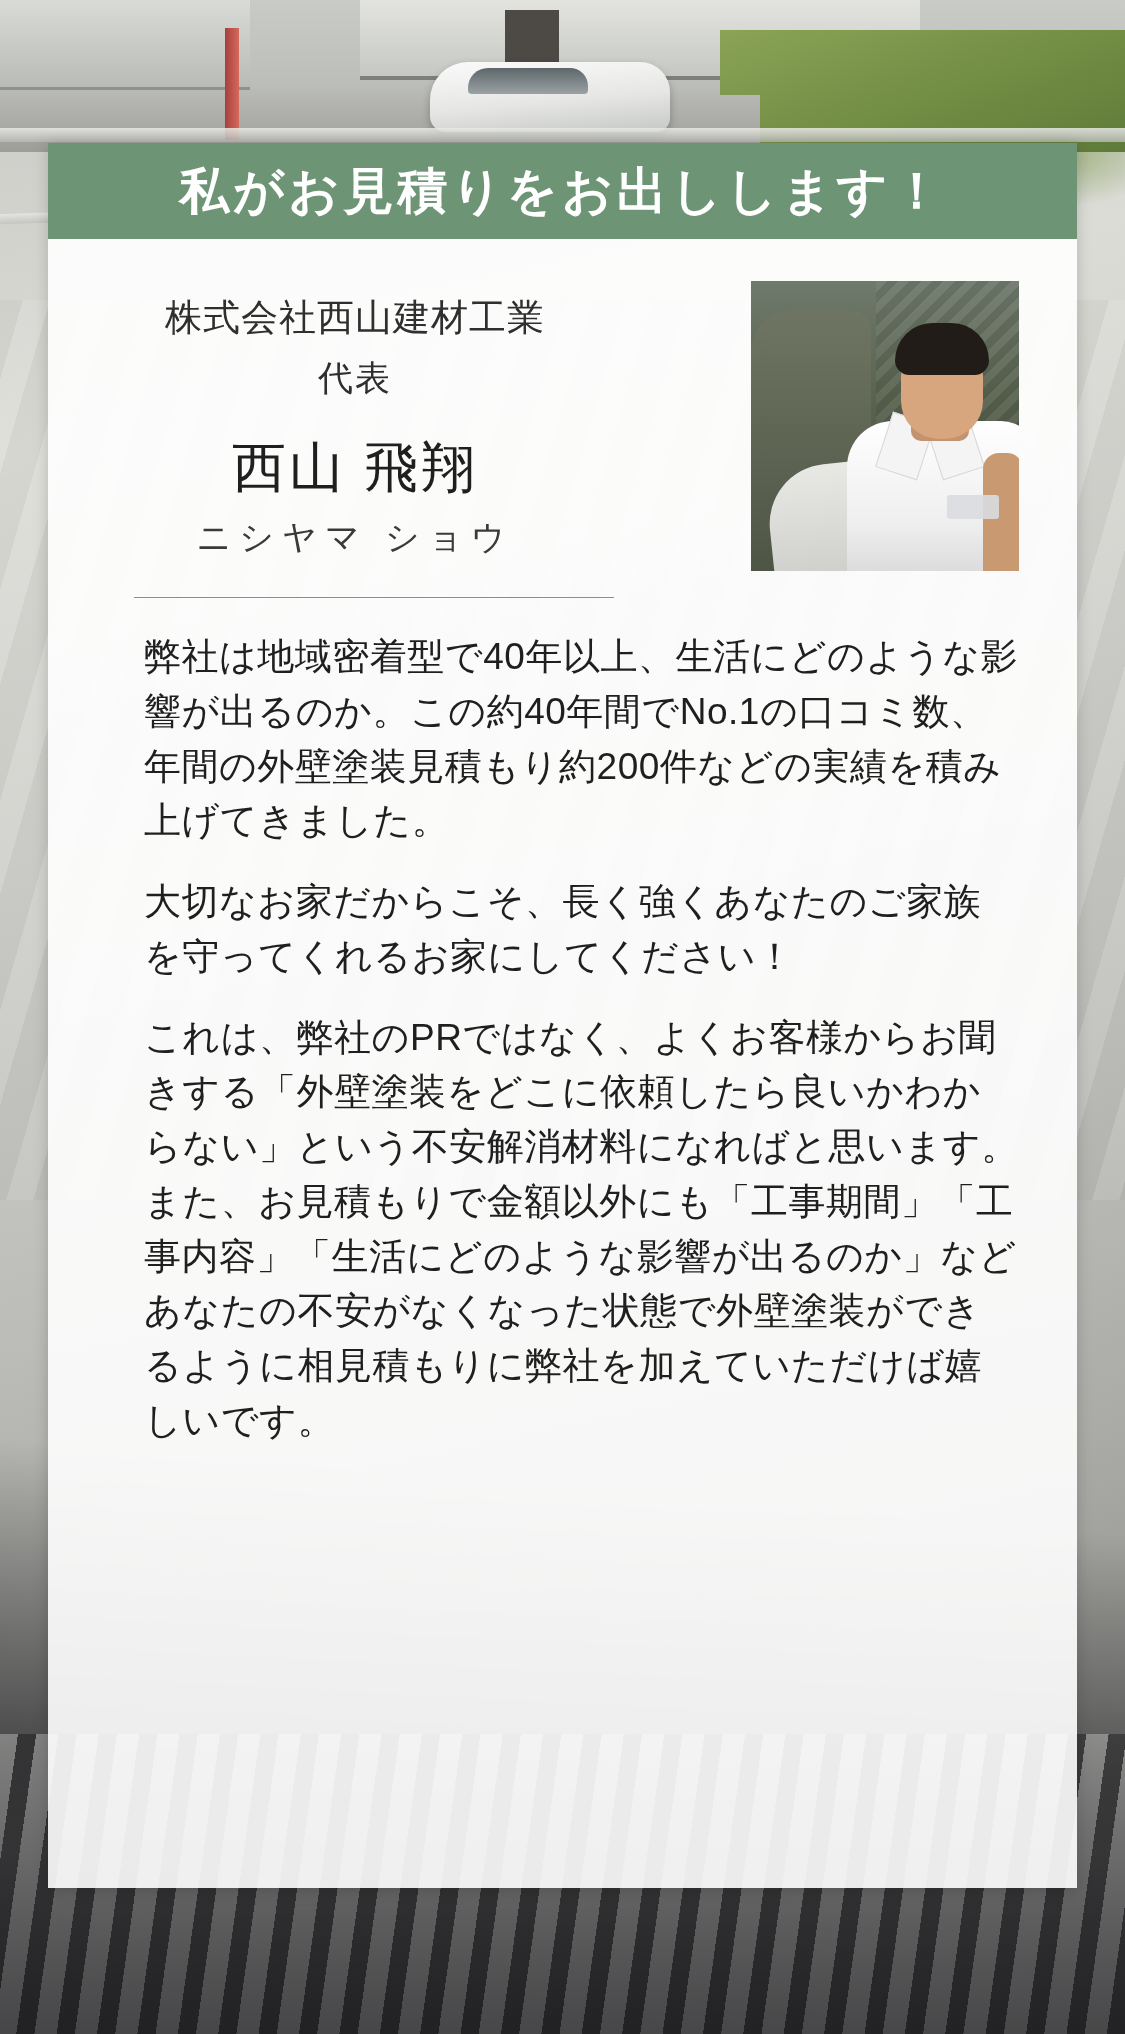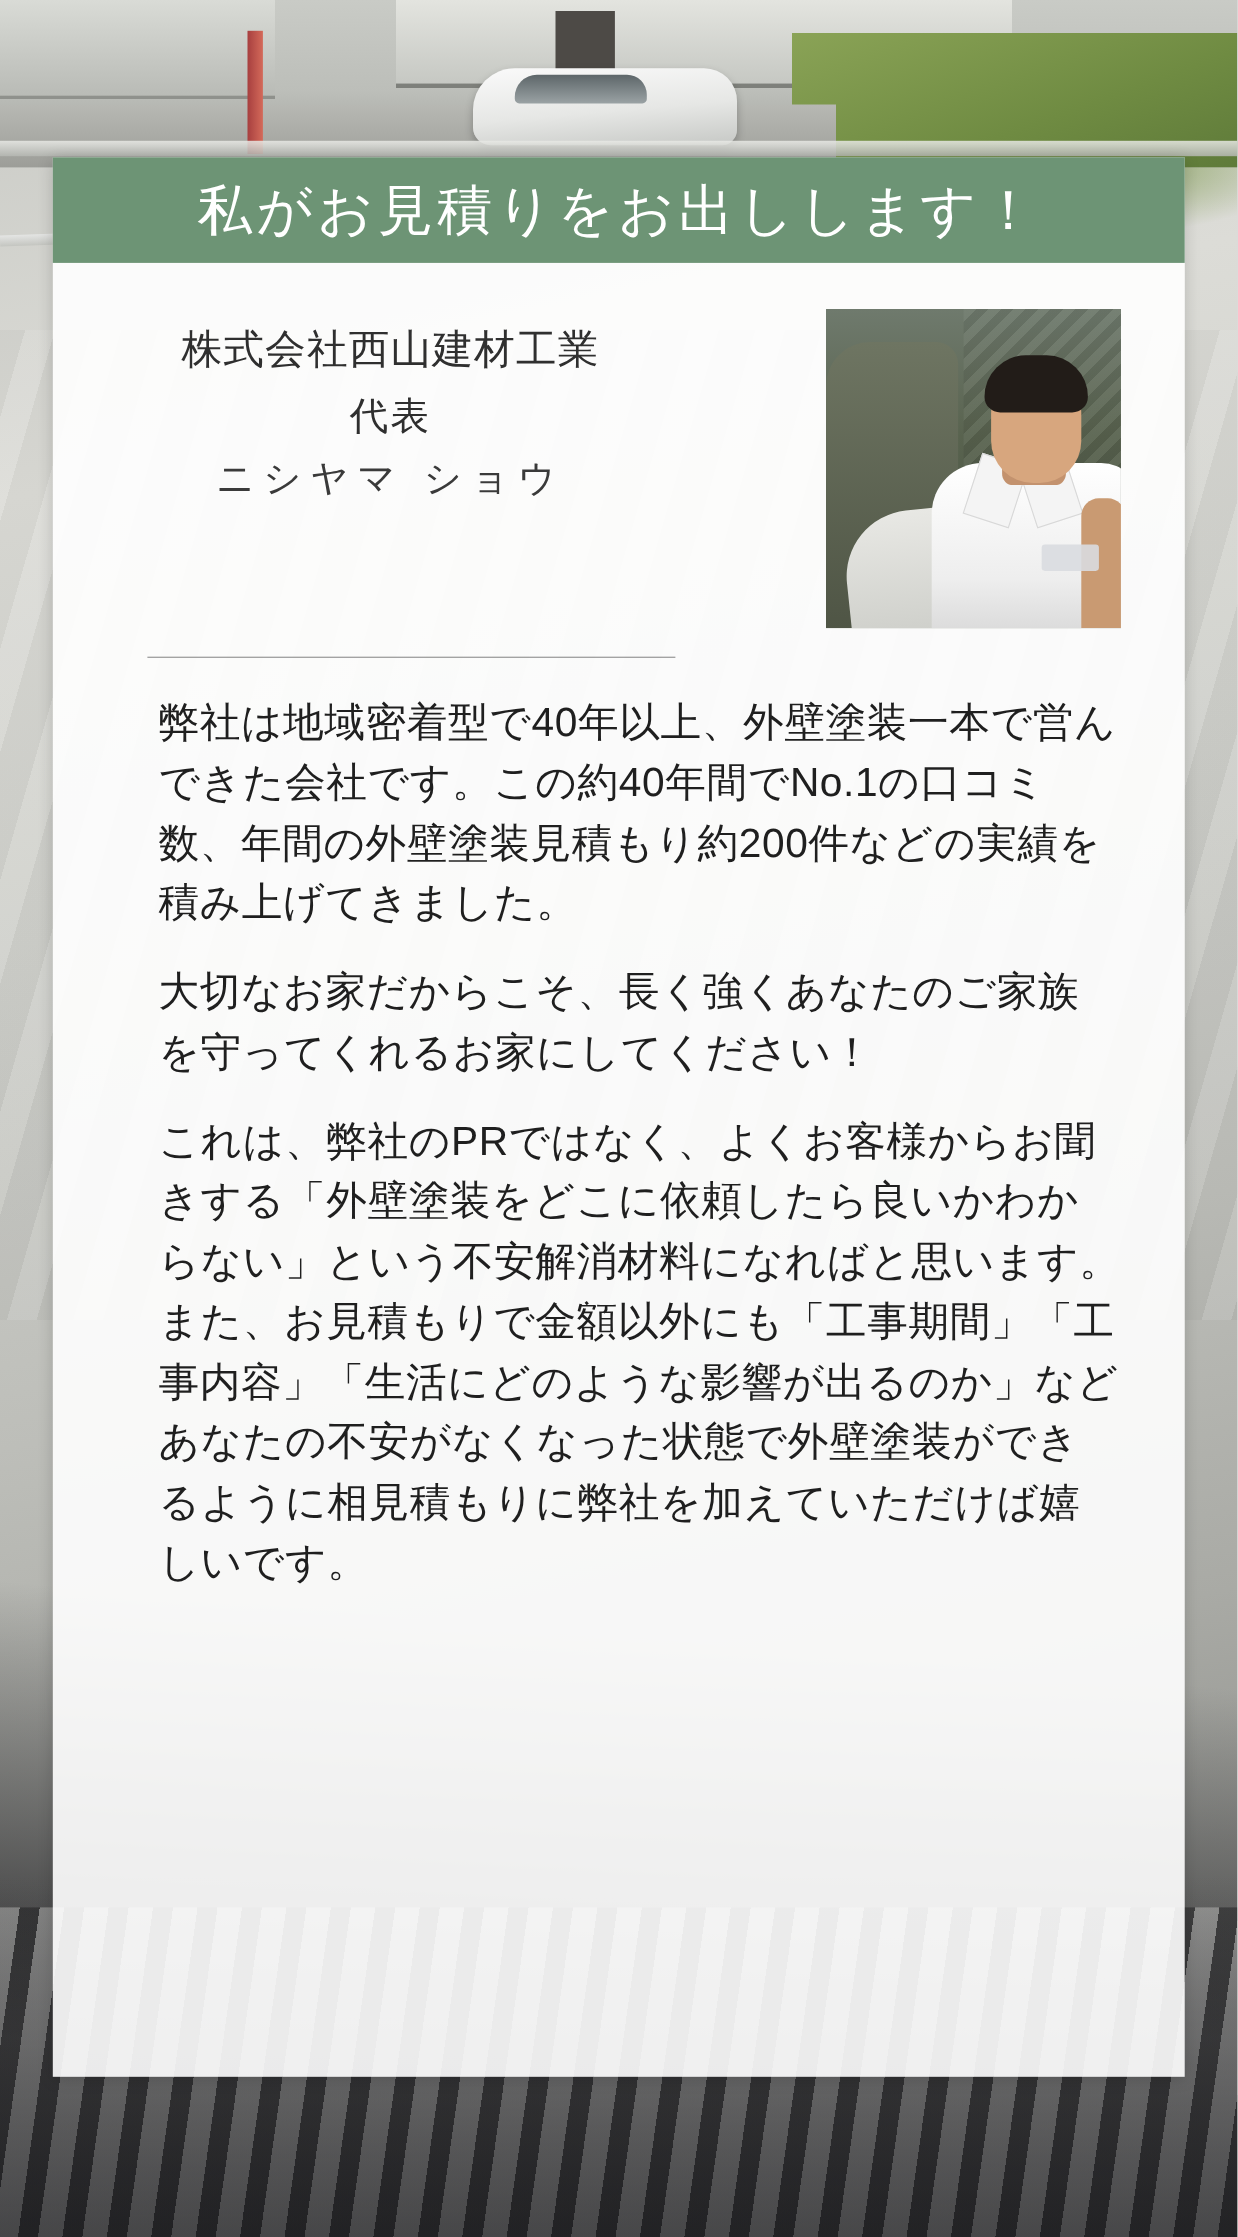--- a/index.html
+++ b/index.html
@@ -133,21 +133,21 @@
     height: 96px;
     background: #6d9475;
     display: flex;
     align-items: center;
     justify-content: center;
   }
   .card-header-title {
     color: #ffffff;
     font-size: 50px;
     letter-spacing: 4px;
-    font-weight: 400;
+    font-weight: 700;
     white-space: nowrap;
     text-align: center;
   }
 
   .card-body {
     padding: 34px 52px 0 52px;
   }
 
   .profile {
     display: flex;
@@ -308,20 +308,21 @@
       <div class="card-header-title">私がお見積りをお出しします！</div>
     </div>
 
     <div class="card-body">
 
       <div class="profile">
 
         <div class="profile-text">
           <div class="company">株式会社西山建材工業</div>
           <div class="role">代表</div>
+          <div class="person-name">西山 飛翔</div>
           <div class="person-kana">ニシヤマ ショウ</div>
         </div>
 
         <div class="portrait">
           <div class="bg-wall"></div>
           <div class="person-behind"></div>
           <div class="white-sheet"></div>
           <div class="torso"></div>
           <div class="collar-l"></div>
           <div class="collar-r"></div>
@@ -330,20 +331,20 @@
           <div class="hair"></div>
           <div class="arm"></div>
           <div class="logo-chip"></div>
         </div>
 
       </div>
 
       <div class="divider"></div>
 
       <div class="paragraphs">
-        <p>弊社は地域密着型で40年以上、外壁塗装一本で営んできた会社です。この約40年間でNo.1の口コミ数、年間の外壁塗装見積もり約200件などの実績を積み上げてきました。</p>
+        <p>弊社は地域密着型で40年以上、生活にどのような影響が出るのか。この約40年間でNo.1の口コミ数、年間の外壁塗装見積もり約200件などの実績を積み上げてきました。</p>
         <p>大切なお家だからこそ、長く強くあなたのご家族を守ってくれるお家にしてください！</p>
         <p>これは、弊社のPRではなく、よくお客様からお聞きする「外壁塗装をどこに依頼したら良いかわからない」という不安解消材料になればと思います。また、お見積もりで金額以外にも「工事期間」「工事内容」「生活にどのような影響が出るのか」などあなたの不安がなくなった状態で外壁塗装ができるように相見積もりに弊社を加えていただけば嬉しいです。</p>
       </div>
 
     </div>
   </div>
 </div>
 
 </body></html>

